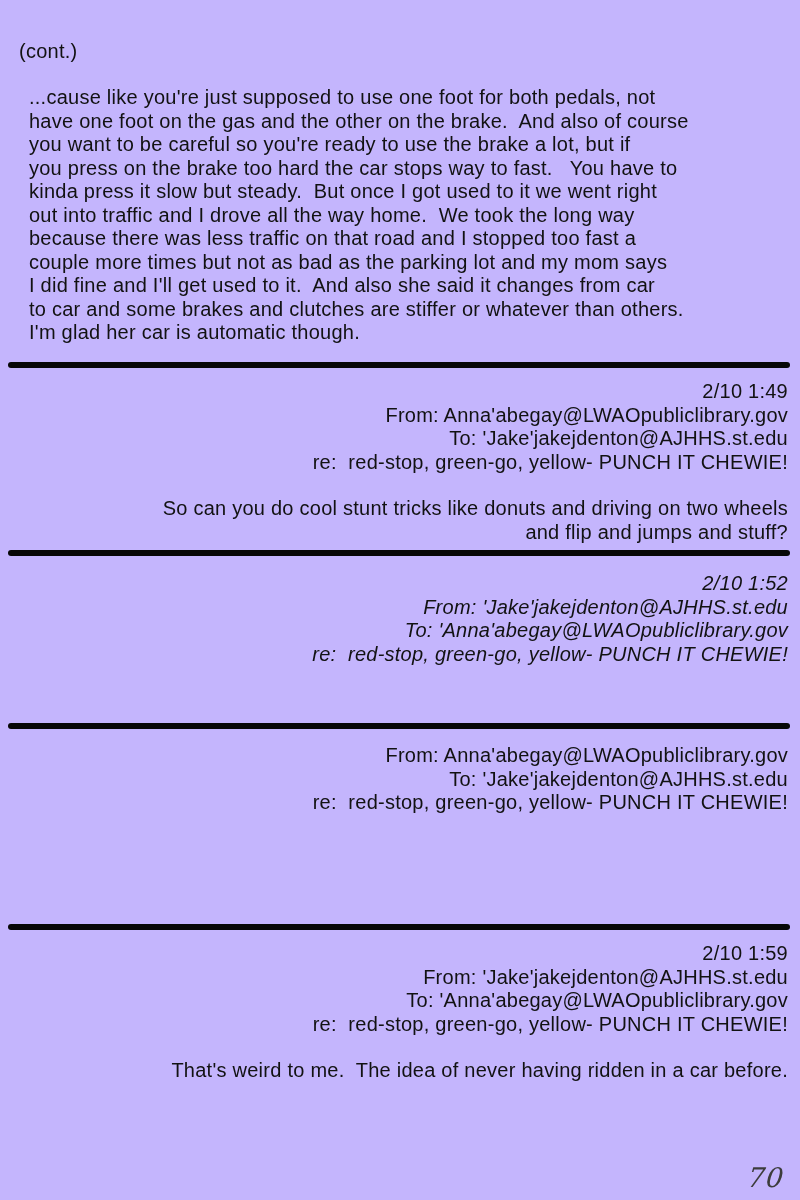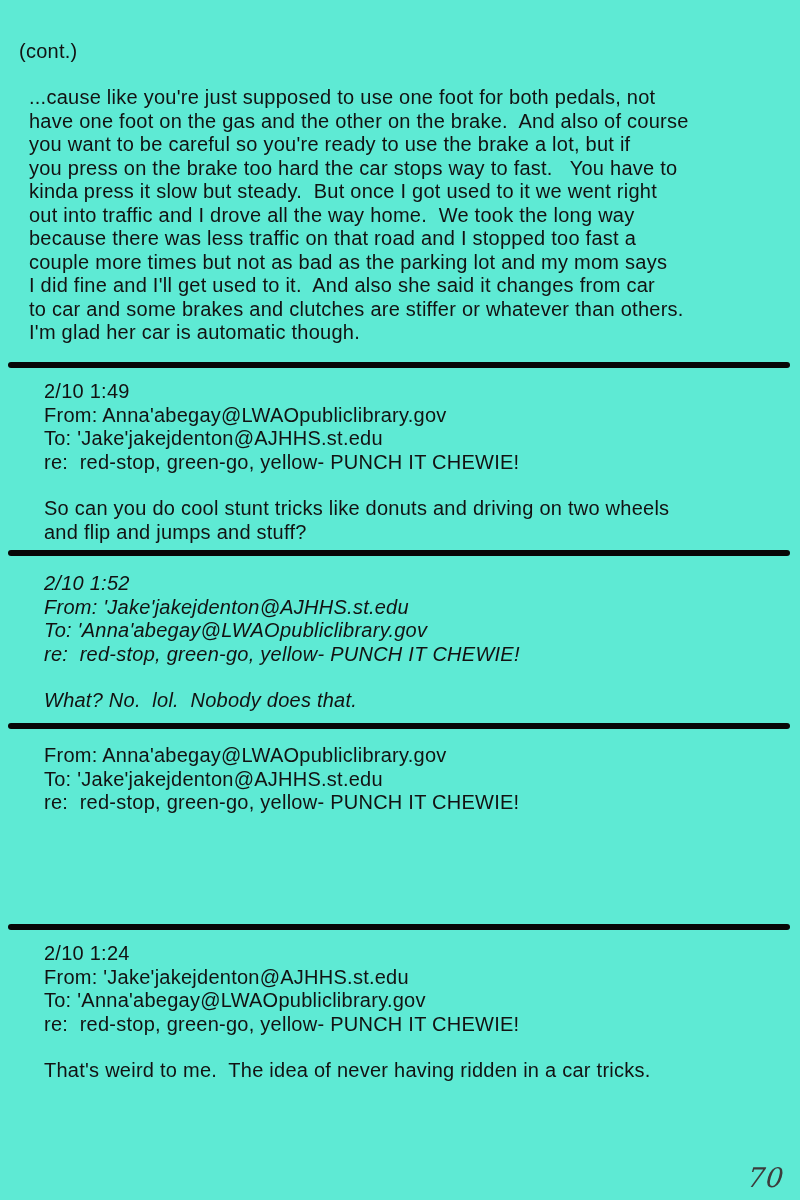--- a/index.html
+++ b/index.html
@@ -1,21 +1,21 @@
 <!DOCTYPE html>
 <html><head>
 <meta charset="utf-8">
 <style>
   * { margin: 0; padding: 0; box-sizing: border-box; }
   html, body { background: #ffffff; }
   .page {
     position: relative;
     width: 800px;
     height: 1200px;
-    background: #5eead4;
+    background: #c4b5fd;
     overflow: hidden;
     font-family: "Liberation Sans", sans-serif;
     color: #121212;
     font-size: 20px;
     line-height: 23.5px;
     letter-spacing: 0.25px;
   }
   .abs { position: absolute; }
   .prewrap { white-space: pre-wrap; }
   .cont-label {
@@ -32,22 +32,23 @@
     width: 782px;
     height: 6px;
     background: #070707;
     border-radius: 3px;
   }
   .rule-1 { top: 362px; }
   .rule-2 { top: 550px; }
   .rule-3 { top: 723px; }
   .rule-4 { top: 924px; }
   .email {
-    left: 44px;
+    left: 38px;
     width: 750px;
+    text-align: right;
   }
   .email-1 { top: 380px; }
   .email-2 { top: 572px; font-style: italic; }
   .email-3 { top: 744px; }
   .email-4 { top: 942px; }
   .email-body { margin-top: 23px; }
   .page-number {
     left: 748px;
     top: 1163px;
     font-family: "DejaVu Serif", serif;
@@ -89,36 +90,35 @@
 and flip and jumps and stuff?</div>
   </section>
 
   <div class="abs rule rule-2"></div>
 
   <section class="abs email email-2">
     <div>2/10 1:52</div>
     <div class="prewrap">From: 'Jake'jakejdenton@AJHHS.st.edu</div>
     <div class="prewrap">To: 'Anna'abegay@LWAOpubliclibrary.gov</div>
     <div class="prewrap">re:  red-stop, green-go, yellow- PUNCH IT CHEWIE!</div>
-    <div class="email-body prewrap">What? No.  lol.  Nobody does that.</div>
   </section>
 
   <div class="abs rule rule-3"></div>
 
   <section class="abs email email-3">
     <div class="prewrap">From: Anna'abegay@LWAOpubliclibrary.gov</div>
     <div class="prewrap">To: 'Jake'jakejdenton@AJHHS.st.edu</div>
     <div class="prewrap">re:  red-stop, green-go, yellow- PUNCH IT CHEWIE!</div>
   </section>
 
   <div class="abs rule rule-4"></div>
 
   <section class="abs email email-4">
-    <div>2/10 1:24</div>
+    <div>2/10 1:59</div>
     <div class="prewrap">From: 'Jake'jakejdenton@AJHHS.st.edu</div>
     <div class="prewrap">To: 'Anna'abegay@LWAOpubliclibrary.gov</div>
     <div class="prewrap">re:  red-stop, green-go, yellow- PUNCH IT CHEWIE!</div>
-    <div class="email-body prewrap">That's weird to me.  The idea of never having ridden in a car tricks.</div>
+    <div class="email-body prewrap">That's weird to me.  The idea of never having ridden in a car before.</div>
   </section>
 
   <div class="abs page-number">70</div>
 
 </div>
 
 </body></html>

